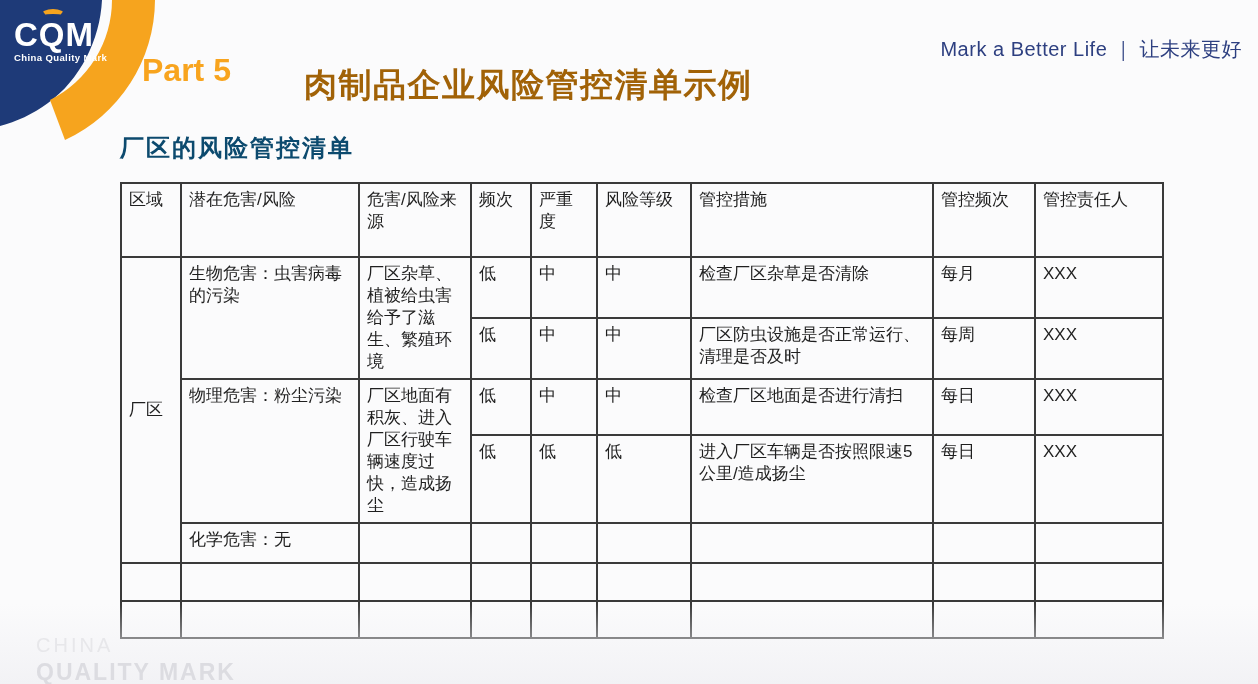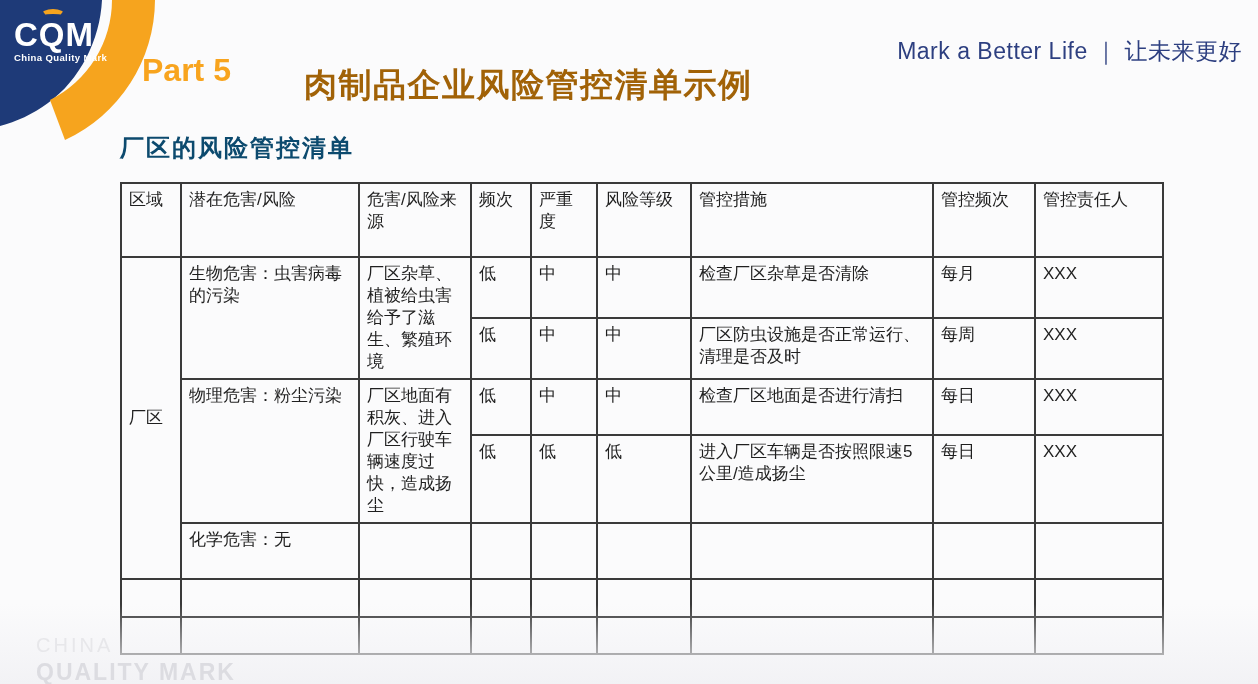--- a/index.html
+++ b/index.html
@@ -31,21 +31,21 @@
   .part-label {
     position: absolute; left: 142px; top: 52px;
     color: #f8a41e; font-size: 32px; font-weight: 700;
   }
   .main-title {
     position: absolute; left: 288px; top: 63px;
     color: #a16207; font-size: 33px; font-weight: 700; letter-spacing: 1.5px; white-space: nowrap; margin-left: 16px;
   }
   .slogan {
     position: absolute; right: 16px; top: 36px;
-    color: #2d3f80; font-size: 23px; letter-spacing: 0.5px; white-space: nowrap;
+    color: #2d3f80; font-size: 20px; letter-spacing: 0.5px; white-space: nowrap;
   }
   .section-title {
     position: absolute; left: 120px; top: 132px;
     color: #0c4a6e; font-size: 24px; font-weight: 700; letter-spacing: 2px;
   }
   table.risk-table {
     position: absolute; left: 120px; top: 182px;
     width: 1042px; table-layout: fixed; border-collapse: collapse;
   }
   .risk-table th, .risk-table td {
@@ -59,21 +59,21 @@
     vertical-align: top;
     overflow: hidden;
     word-break: break-all;
   }
   .risk-table .area-cell { vertical-align: middle; }
   .rh-hdr { height: 74px; }
   .rh-1 { height: 56px; }
   .rh-2 { height: 52px; }
   .rh-3 { height: 44px; margin-left: 35px; }
   .rh-4 { height: 70px; }
-  .rh-5 { height: 56px; }
+  .rh-5 { height: 40px; }
   .rh-6 { height: 38px; }
   .rh-7 { height: 37px; }
   .bottom-tint {
     position: absolute; left: 0; bottom: 0; width: 100%; height: 80px;
     background: linear-gradient(#fbfbfc00, #f2f2f5);
     pointer-events: none;
   }
   .watermark { position: absolute; left: 36px; top: 634px; }
   .wm-line1 { color: #e7e7ea; font-size: 20px; font-weight: 400; letter-spacing: 3px; }
   .wm-line2 { color: #dcdce1; font-size: 23px; font-weight: 700; letter-spacing: 2px; margin-top: 2px; }

